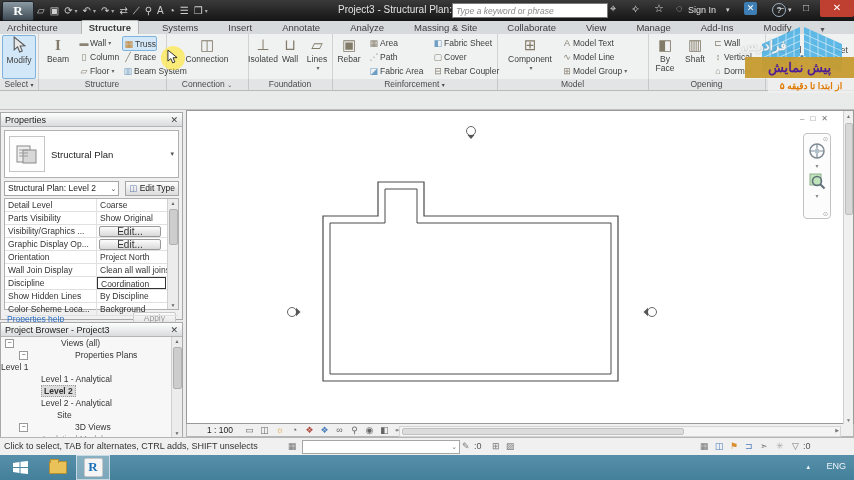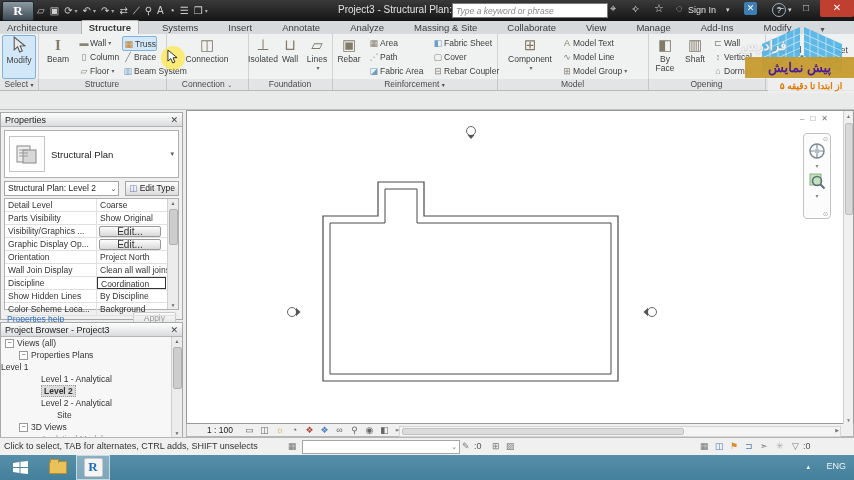--- a/index.html
+++ b/index.html
@@ -64,21 +64,21 @@
   .pv{flex:1;padding-left:3px;white-space:nowrap;overflow:hidden;font-size:8.5px;}
   .pv.ebtn{flex:none;margin:1px 12px 1px 2px;padding:0;width:60px;text-align:center;border:1px solid #999;background:linear-gradient(#fdfdfd,#d8d8d8);border-radius:2px;height:9px;line-height:9px;font-size:10px;}
   .pv.sel{border:1px solid #333;margin-right:12px;}
   .vscroll{position:absolute;right:0;top:0;bottom:0;width:10px;background:#ececec;border-left:1px solid #d0d0d0;font-size:5px;color:#666;text-align:center;}
   .vthumb{position:absolute;left:1px;width:7px;background:#cdcdcd;border:1px solid #b0b0b0;border-radius:2px;}
   .palfoot{display:flex;align-items:center;padding:2px 6px;font-size:8.5px;}
   .plink{color:#2a6fc9;text-decoration:underline;}
   .applybtn{margin-left:auto;color:#9a9a9a;border:1px solid #c9c9c9;background:linear-gradient(#fbfbfb,#e3e3e3);padding:0 10px;height:11px;line-height:11px;border-radius:2px;}
 
   
-  .trow{display:flex;align-items:center;height:12px;font-size:8.5px;white-space:nowrap;}
+  .trow{display:flex;align-items:center;height:12px;font-size:8.5px;white-space:nowrap;gap:44px;}
   .tbox{width:7px;height:7px;border:1px solid #9a9a9a;background:#fff;font-size:7px;line-height:6px;text-align:center;color:#444;margin-right:3px;flex:0 0 7px;}
   .trow.selected .lbl{background:#dcdcdc;font-weight:bold;padding:0 2px;border:1px dotted #9a9a9a;}
 
   
   .canvas{position:absolute;left:186px;top:110px;width:668px;height:314px;background:#fff;border:1px solid #9a9a9a;box-sizing:border-box;}
   .vwctl{position:absolute;right:25px;top:3px;font-size:8px;color:#777;display:flex;gap:6px;}
   .collapse{position:absolute;right:3px;top:3px;font-size:7px;color:#777;}
   .navbar{position:absolute;right:22px;top:22px;width:26px;height:84px;background:rgba(252,252,252,0.95);border:1px solid #c2c2c2;border-radius:4px;}
   .navbar .dot{position:absolute;right:2px;font-size:6px;color:#999;}
   .navitem{text-align:center;color:#7d8a94;}

